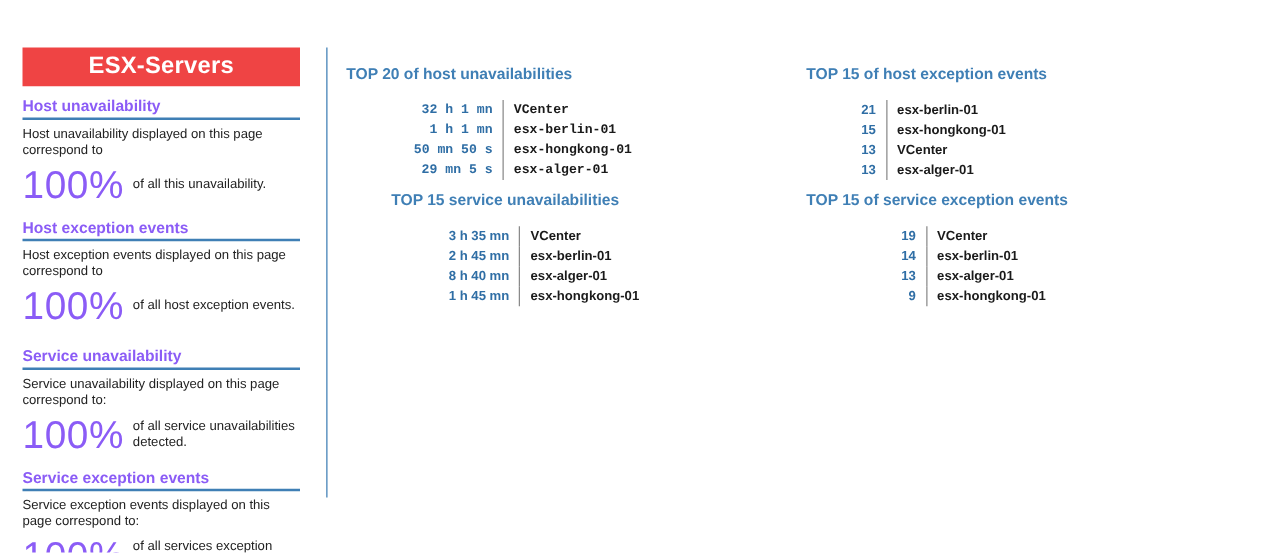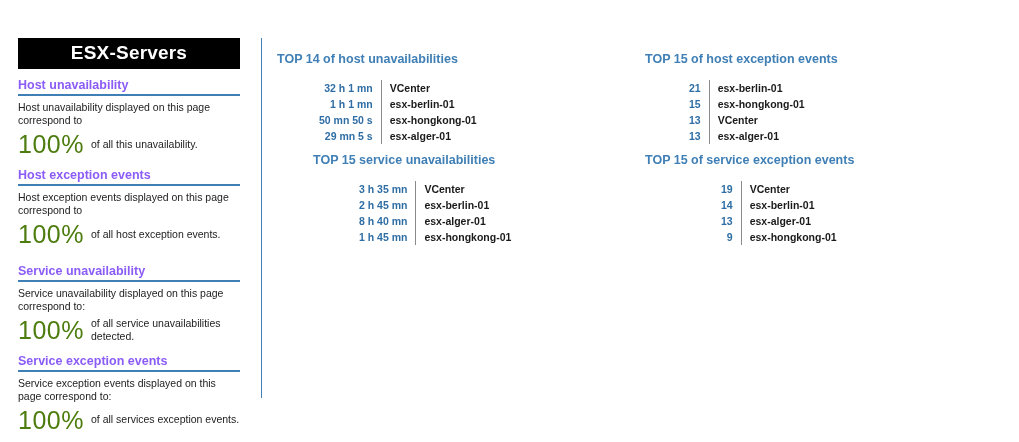--- a/index.html
+++ b/index.html
@@ -17,21 +17,21 @@
   }
 
   
   .left-panel {
     position: absolute;
     left: 18px;
     top: 38px;
     width: 222px;
   }
   .panel-title {
-    background: #000000;
+    background: #ef4444;
     color: #ffffff;
     font-size: 19px;
     font-weight: bold;
     text-align: center;
     padding: 4px 0 5px 0;
     letter-spacing: 0.2px;
   }
   .section {
     margin-top: 9px;
   }
@@ -47,22 +47,22 @@
     color: #222;
     line-height: 1.28;
     margin-top: 5px;
   }
   .pct-row {
     display: flex;
     align-items: center;
     margin-top: 2px;
   }
   .pct {
-    color: #4d7c0f;
-    font-size: 25px;
+    color: #8b5cf6;
+    font-size: 31px;
     font-weight: normal;
     letter-spacing: 0.5px;
     white-space: nowrap;
     text-align: center;
   }
   .pct-suffix {
     font-size: 10.5px;
     color: #222;
     margin-left: 7px;
     line-height: 1.25;
@@ -111,21 +111,21 @@
     white-space: nowrap;
   }
 
   
   #block-host-unavail    { left: 277px; top: 52px; }
   #block-host-exc        { left: 645px; top: 52px; }
   #block-svc-unavail     { left: 277px; top: 153px; margin-left: 36px; }
   #block-svc-exc         { left: 645px; top: 153px; }
 
   
-  #block-host-unavail .top-table { margin-left: 42px; }
+  #block-host-unavail .top-table { margin-left: 54px; font-family: Liberation Mono, monospace; }
   #block-svc-unavail  .top-table { margin-left: 46px; }
   #block-host-exc .top-table { margin-left: 44px; }
   #block-svc-exc  .top-table { margin-left: 76px; }
 </style>
 </head>
 <body>
 
 <div class="left-panel">
   <div class="panel-title">ESX-Servers</div>
 
@@ -164,21 +164,21 @@
     <div class="pct-row">
       <div class="pct">100%</div>
       <div class="pct-suffix">of all services exception events.</div>
     </div>
   </div>
 </div>
 
 <div class="v-divider"></div>
 
 <div class="top-block" id="block-host-unavail">
-  <div class="top-title">TOP 14 of host unavailabilities</div>
+  <div class="top-title">TOP 20 of host unavailabilities</div>
   <table class="top-table">
       <tbody>
     <tr>
       <td class="td-val">32 h 1 mn</td>
       <td class="td-name">VCenter</td>
     </tr>
     <tr>
       <td class="td-val">1 h 1 mn</td>
       <td class="td-name">esx-berlin-01</td>
     </tr>

